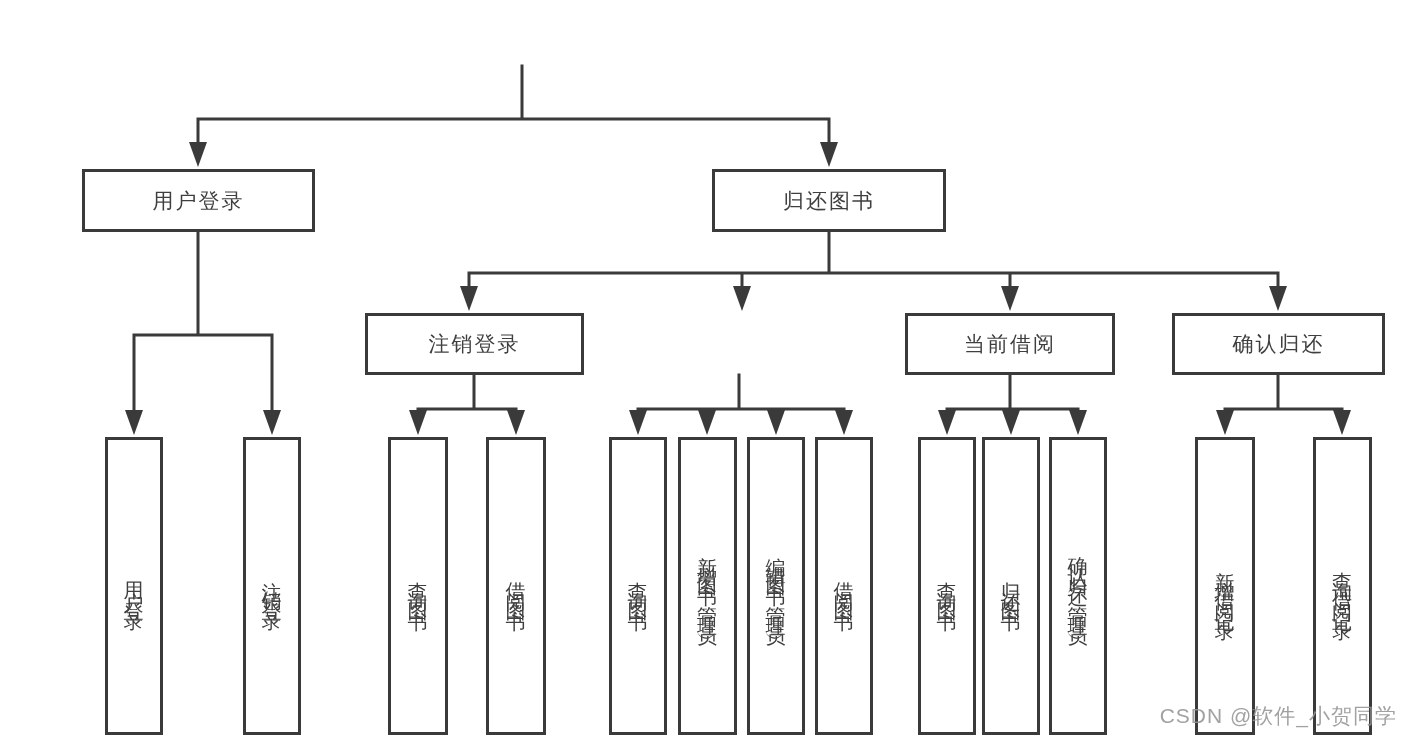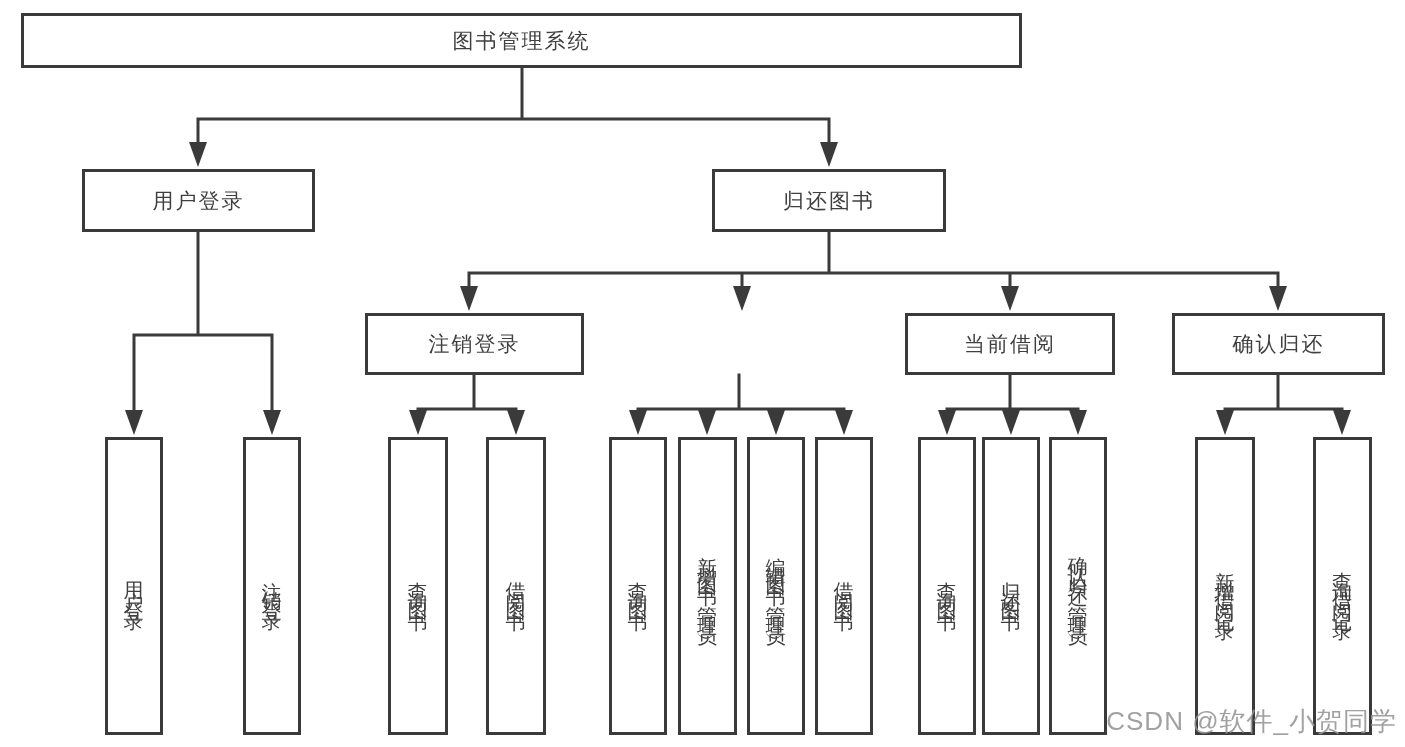--- a/index.html
+++ b/index.html
@@ -12,22 +12,22 @@
     position:absolute;box-sizing:border-box;border:3px solid #3a3a3a;background:#ffffff;
     display:flex;align-items:center;justify-content:center;z-index:1;
   }
   .h-box{font-size:21px;letter-spacing:2px;font-weight:400;}
   .v-box{
     writing-mode:vertical-rl;text-orientation:mixed;
     font-size:20px;letter-spacing:10px;line-height:1;
   }
   .v-box span{display:block;}
   .watermark{
-    position:absolute;right:8px;bottom:8px;z-index:3;
-    font-size:26px;color:rgba(148,148,148,0.88);letter-spacing:1px;white-space:nowrap;
+    position:absolute;right:8px;bottom:17px;z-index:3;
+    font-size:21px;color:rgba(148,148,148,0.88);letter-spacing:1px;white-space:nowrap;
   }
 </style>
 </head>
 <body>
 
 <div class="stage">
 
   <svg class="wires" width="1405" height="747" viewBox="0 0 1405 747" aria-hidden="true">
     <g stroke="#3a3a3a" stroke-width="3" fill="none" stroke-linecap="square">
 
@@ -61,23 +61,20 @@
       <polygon points="767,410 785,410 776,435"></polygon>
       <polygon points="835,410 853,410 844,435"></polygon>
       <polygon points="938,410 956,410 947,435"></polygon>
       <polygon points="1002,410 1020,410 1011,435"></polygon>
       <polygon points="1069,410 1087,410 1078,435"></polygon>
       <polygon points="1216,410 1234,410 1225,435"></polygon>
       <polygon points="1333,410 1351,410 1342,435"></polygon>
     </g>
   </svg>
 
-  <div class="box h-box" style="left:21px;top:13px;width:1001px;height:55px">
-    <span>图书管理系统</span>
-  </div>
 
   <div class="box h-box" style="left:82px;top:169px;width:233px;height:63px">
     <span>用户登录</span>
   </div>
   <div class="box h-box" style="left:712px;top:169px;width:234px;height:63px">
     <span>归还图书</span>
   </div>
 
   <div class="box h-box" style="left:365px;top:313px;width:219px;height:62px">
     <span>注销登录</span>

